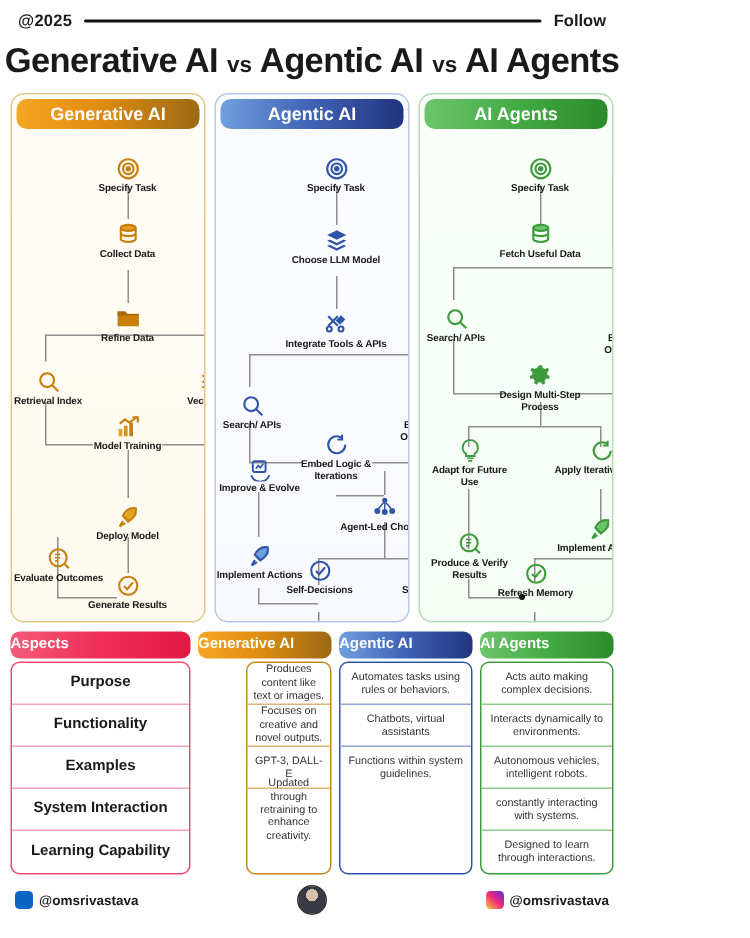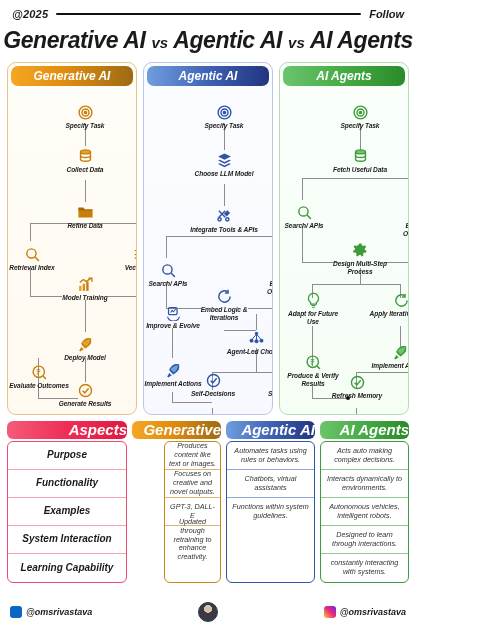--- a/index.html
+++ b/index.html
@@ -3,21 +3,21 @@
 <meta charset="utf-8">
 <style>
   * { box-sizing: border-box; margin: 0; padding: 0; }
   html, body {
     width: 500px; height: 625px;
     background: #ffffff;
     font-family: "Liberation Sans", sans-serif;
     color: #1a1a1a;
     overflow: hidden;
   }
-  .page { position: relative; width: 416px; height: 625px; padding: 0; font-style: italic; }
+  .page { position: relative; width: 416px; height: 625px; padding: 0; }
 
   
   .topbar {
     display: flex; align-items: center; gap: 8px;
     padding: 6px 12px 0 12px; height: 22px;
   }
   .topbar .year { font-size: 11px; font-weight: 700; letter-spacing: .2px; white-space: nowrap; }
   .topbar .rule { flex: 1; height: 2px; background: #111; border-radius: 1px; }
   .topbar .follow { font-size: 11px; font-weight: 700; white-space: nowrap; }
 
@@ -77,22 +77,22 @@
   .ln { position: absolute; background: #8d8d8d; }
   .ln.v { width: 1px; }
   .ln.h { height: 1px; }
   .dot { position: absolute; width: 4px; height: 4px; border-radius: 50%; background: #111; }
 
   
   .table { display: flex; gap: 5px; padding: 6px 7px 0 7px; }
   .tcol { flex: 1; display: flex; flex-direction: column; }
   .tcol.aspects { flex: 0 0 120px; }
   .thead {
-    height: 18px; line-height: 18px; text-align: right;
-    color: #fff; font-size: 15px; font-weight: 700;
+    height: 18px; line-height: 18px; text-align: left;
+    color: #fff; font-size: 10px; font-weight: 700;
     border-radius: 6px; margin-bottom: 2px;
   }
   .thead.aspects { background: linear-gradient(90deg,#f45b7a 0%, #ef2d55 50%, #e01a42 100%); }
   .thead.gen { background: linear-gradient(90deg,#f5a623 0%, #e08c10 45%, #9c6a14 100%); }
   .thead.agentic { background: linear-gradient(90deg,#6f9ede 0%, #3f62b5 50%, #22347f 100%); }
   .thead.agents { background: linear-gradient(90deg,#6cc46c 0%, #44ab44 50%, #2b8a2b 100%); }
 
   .tbody { border: 1px solid #ccc; border-radius: 6px; overflow: hidden; flex: 1; }
   .tbody.aspects { border-color: #f04a6e; }
   .tbody.gen { border-color: #c8871a; margin-left: 32px; }
@@ -109,21 +109,21 @@
     border-bottom: 1px solid #ccc;
   }
   .cell:last-child { border-bottom: none; }
   .tbody.aspects .cell { border-bottom-color: #f7a2b5; font-weight: 700; font-size: 10px; }
   .tbody.gen .cell { border-bottom-color: #deb271; color: #333; }
   .tbody.agentic .cell { border-bottom-color: #8fa6d6; color: #333; }
   .tbody.agents .cell { border-bottom-color: #8ccb8c; color: #333; }
 
   
   .footer {
-    position: absolute; bottom: 0; left: 0; right: 0;
+    position: absolute; bottom: 12px; left: 0; right: 0;
     height: 26px;
     display: flex; align-items: center; justify-content: space-between;
     padding: 0 10px;
   }
   .handle { display: flex; align-items: center; gap: 4px; font-size: 9px; font-weight: 700; }
   .badge { width: 12px; height: 12px; border-radius: 3px; display: inline-block; }
   .badge.li { background: #0a66c2; }
   .badge.ig { background: linear-gradient(45deg,#f9ce34,#ee2a7b,#6228d7); }
   .avatar {
     width: 20px; height: 20px; border-radius: 50%;
@@ -605,22 +605,22 @@
         <div class="cell">Functions within system guidelines.</div>
       </div>
     </div>
 
     <div class="tcol">
       <div class="thead agents">AI Agents</div>
       <div class="tbody agents">
         <div class="cell">Acts auto making complex decisions.</div>
         <div class="cell">Interacts dynamically to environments.</div>
         <div class="cell">Autonomous vehicles, intelligent robots.</div>
+        <div class="cell">constantly interacting with systems.</div>
         <div class="cell">Designed to learn through interactions.</div>
-        <div class="cell">constantly interacting with systems.</div>
       </div>
     </div>
 
   </div>
 
   <div class="footer">
     <div class="handle">
       <span class="badge li"></span>
       <span>@omsrivastava</span>
     </div>

